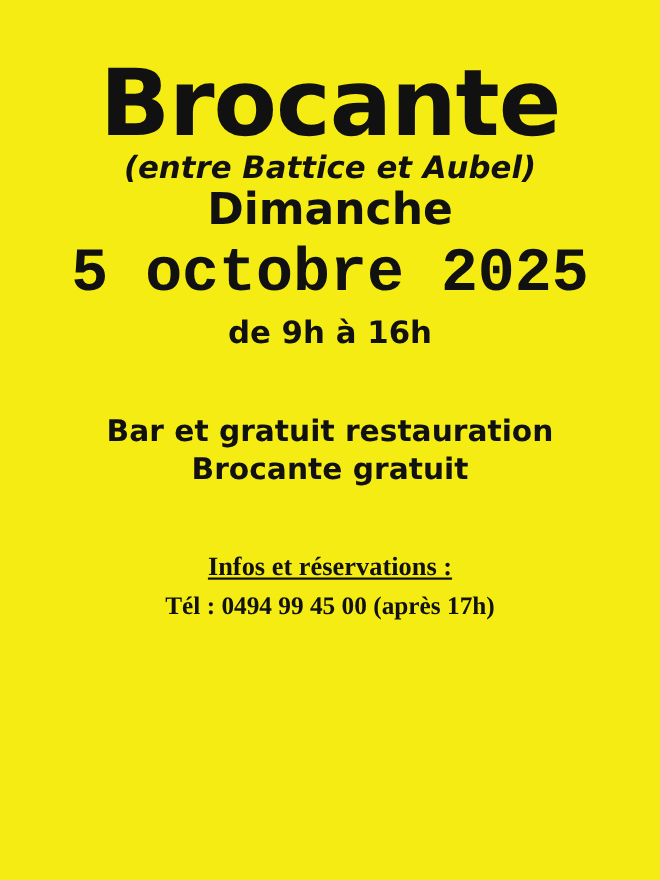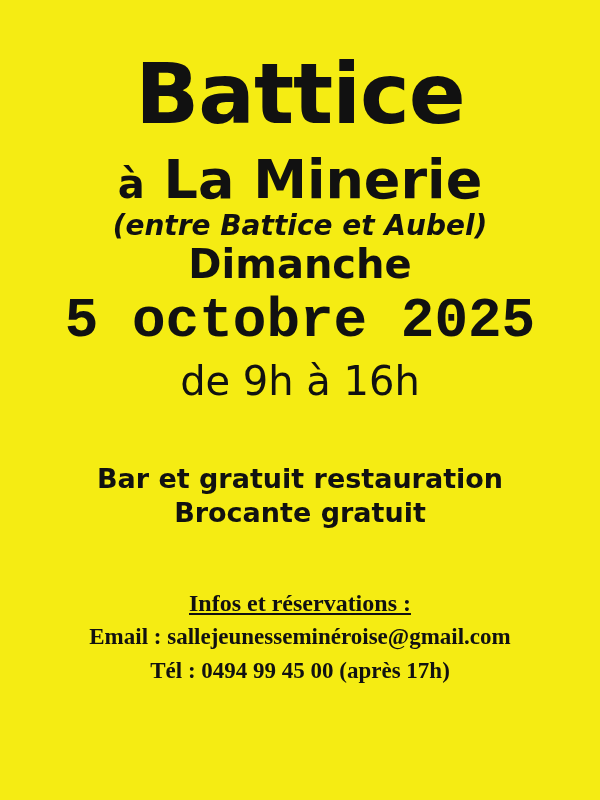--- a/index.html
+++ b/index.html
@@ -53,22 +53,22 @@
     font-size: 40px;
     font-weight: bold;
   }
   .date {
     font-size: 56px;
     font-weight: bold;
     margin-top: 4px;
     font-family: Liberation Mono, monospace;
   }
   .hours {
-    font-size: 40px;
-    font-weight: normal;
+    font-size: 28px;
+    font-weight: bold;
     margin-top: 6px;
   }
   .services {
     margin-top: 58px;
     line-height: 1.25;
   }
   .services div {
     font-size: 27px;
     font-weight: bold;
   }
@@ -85,39 +85,34 @@
   .info-line {
     font-size: 23px;
     font-weight: bold;
   }
 </style>
 </head>
 <body>
 
 <div class="poster">
 
-  <div class="title">Battice</div>
+  <div class="title">Brocante</div>
 
-  <div class="subtitle">
-    <span class="small-a">à</span>
-    <span>La Minerie</span>
-  </div>
 
   <div class="parenthetical">(entre Battice et Aubel)</div>
 
   <div class="date-block">
     <div class="day">Dimanche</div>
     <div class="date">5 octobre 2025</div>
     <div class="hours">de 9h à 16h</div>
   </div>
 
   <div class="services">
     <div>Bar et gratuit restauration</div>
     <div>Brocante gratuit</div>
   </div>
 
   <div class="info-block">
     <div class="info-heading">Infos et réservations :</div>
-    <div class="info-line">Email : sallejeunesseminéroise@gmail.com</div>
     <div class="info-line">Tél : 0494 99 45 00 (après 17h)</div>
   </div>
 
 </div>
 
 </body></html>

